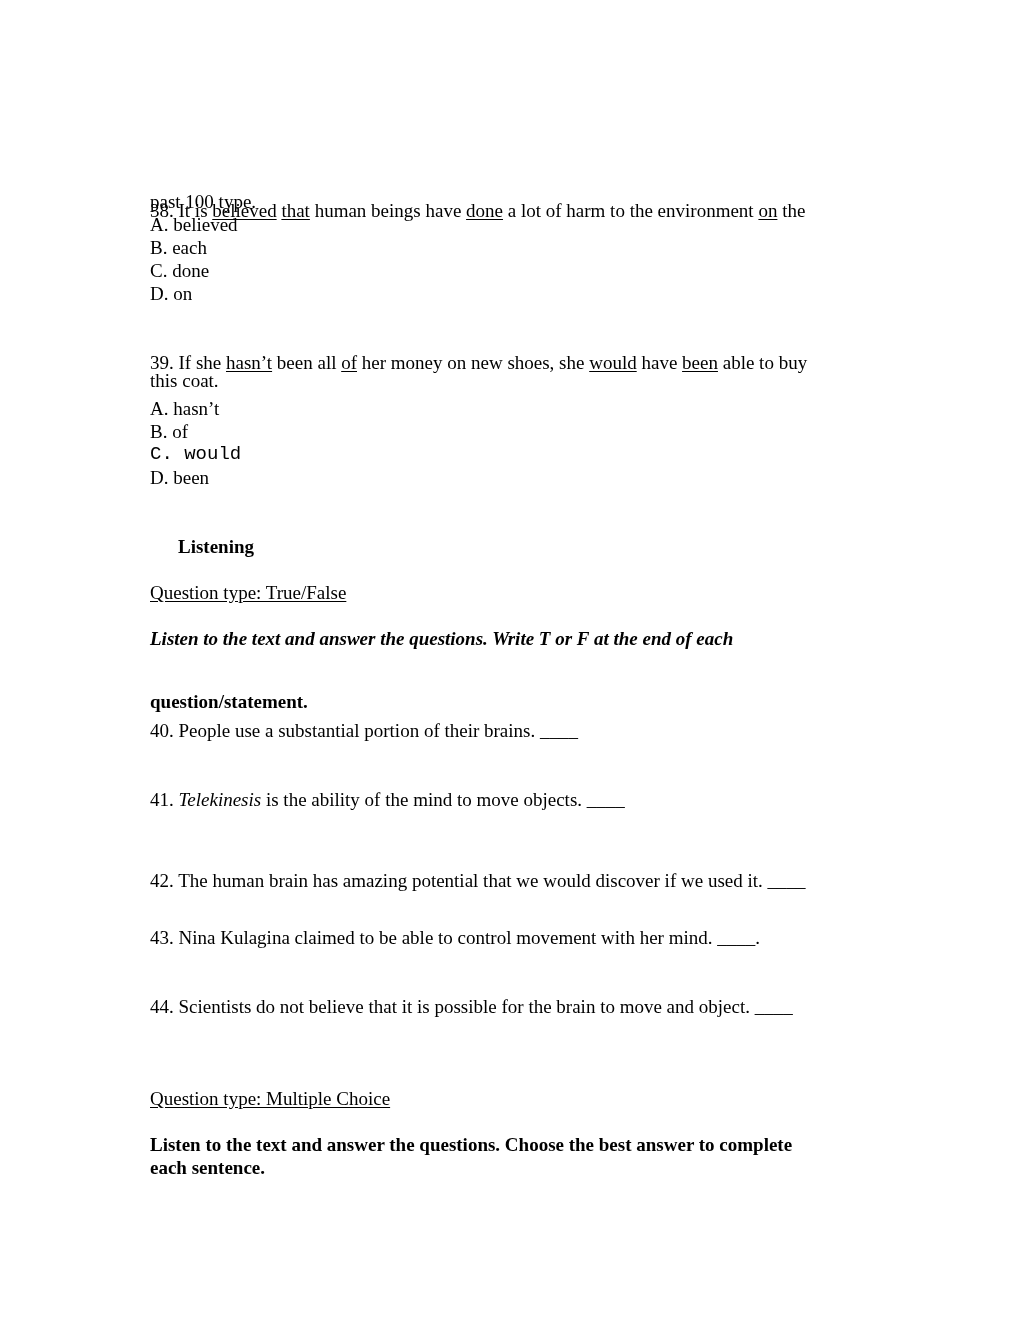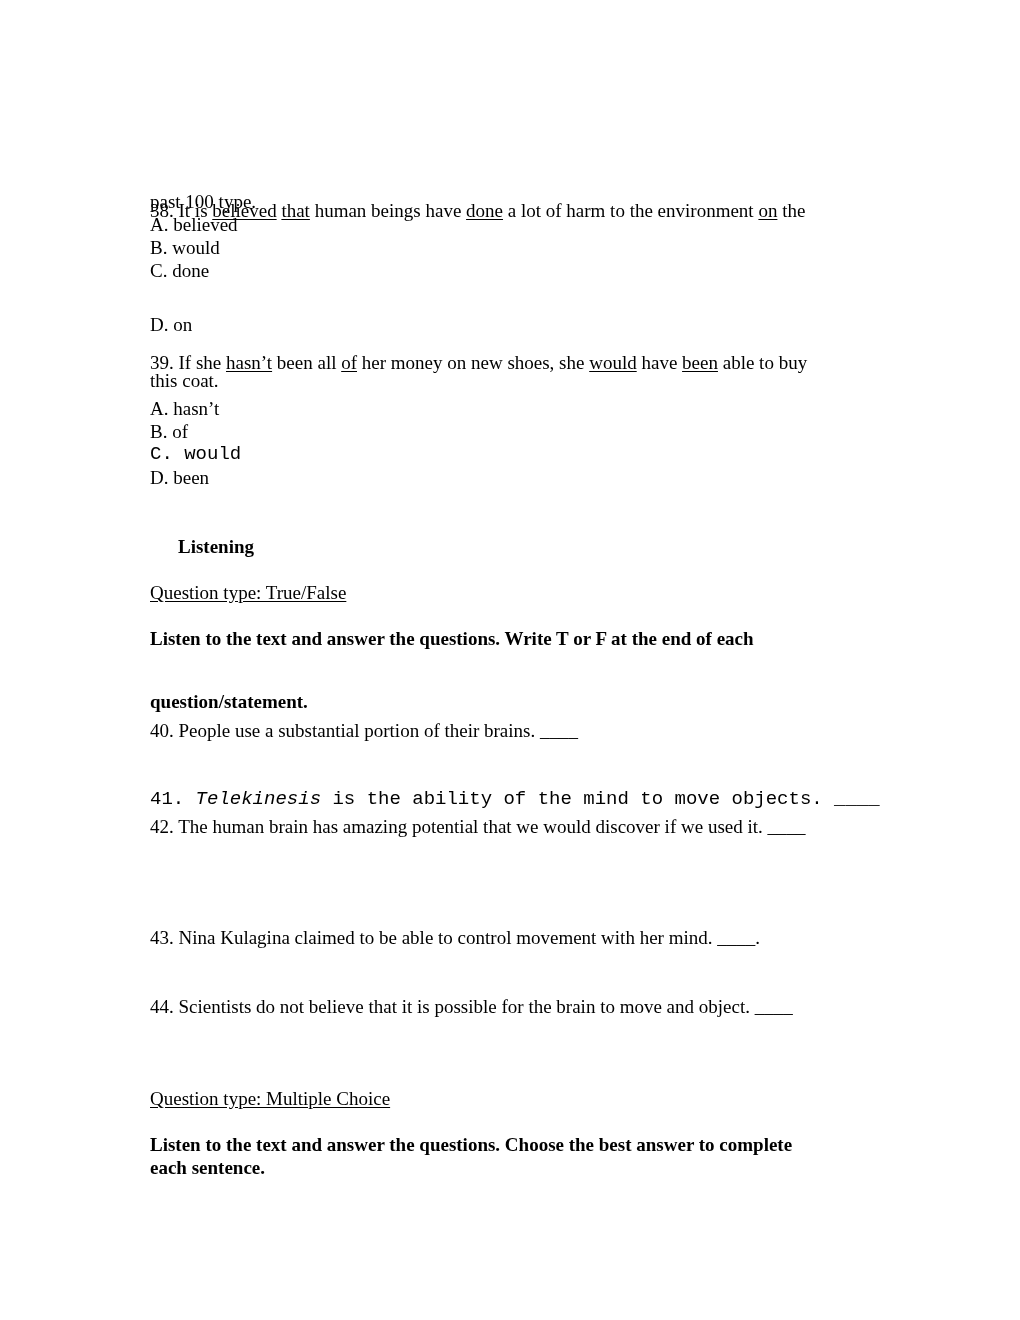--- a/index.html
+++ b/index.html
@@ -12,41 +12,41 @@
   i { font-style: italic; }
 </style>
 </head>
 <body>
 
 <div class="line" style="top:167px;margin-top:32px;">
   <span>38. It is </span><u>believed</u><span> </span><u>that</u><span> human beings have </span><u>done</u><span> a lot of harm to the environment </span><u>on</u><span> the</span>
 </div>
 <div class="line" style="top:190px;">past 100 type.</div>
 <div class="line" style="top:213px;">A. believed</div>
-<div class="line" style="top:236px;">B. would</div>
+<div class="line" style="top:236px;">B. each</div>
 <div class="line" style="top:259px;">C. done</div>
-<div class="line" style="top:282px;margin-top:31px;">D. on</div>
+<div class="line" style="top:282px;">D. on</div>
 
 <div class="line" style="top:351px;">
   <span>39. If she </span><u>hasn’t</u><span> been all </span><u>of</u><span> her money on new shoes, she </span><u>would</u><span> have </span><u>been</u><span> able to buy</span>
 </div>
 <div class="line" style="top:369px;">this coat.</div>
 <div class="line" style="top:397px;font-family:Liberation Serif, serif;">A. hasn’t</div>
 <div class="line" style="top:420px;">B. of</div>
 <div class="line" style="top:443px;font-family:Liberation Mono, monospace;">C. would</div>
 <div class="line" style="top:466px;">D. been</div>
 
 <div class="line bold" style="top:535px;margin-left:28px;">Listening</div>
 <div class="line ul" style="top:581px;">Question type: True/False</div>
-<div class="line bold" style="top:627px;">Listen to the text and answer the questions. Write T or F at the end of each</div>
+<div class="line bold" style="top:627px;font-style:italic;">Listen to the text and answer the questions. Write T or F at the end of each</div>
 <div class="line bold" style="top:650px;margin-top:40px;">question/statement.</div>
 
 <div class="line" style="top:719px;">40. People use a substantial portion of their brains. ____</div>
-<div class="line" style="top:788px;font-family:Liberation Mono, monospace;">
+<div class="line" style="top:788px;">
   <span>41. </span><i>Telekinesis</i><span> is the ability of the mind to move objects. ____</span>
 </div>
-<div class="line" style="top:815px;font-family:Liberation Serif, serif;">42. The human brain has amazing potential that we would discover if we used it. ____</div>
+<div class="line" style="top:869px;font-family:Liberation Serif, serif;">42. The human brain has amazing potential that we would discover if we used it. ____</div>
 <div class="line" style="top:926px;">43. Nina Kulagina claimed to be able to control movement with her mind. ____.</div>
 <div class="line" style="top:995px;">44. Scientists do not believe that it is possible for the brain to move and object. ____</div>
 
 <div class="line ul" style="top:1087px;">Question type: Multiple Choice</div>
 <div class="line bold" style="top:1133px;font-family:Liberation Serif, serif;">Listen to the text and answer the questions. Choose the best answer to complete</div>
 <div class="line bold" style="top:1156px;">each sentence.</div>
 
 </body></html>

